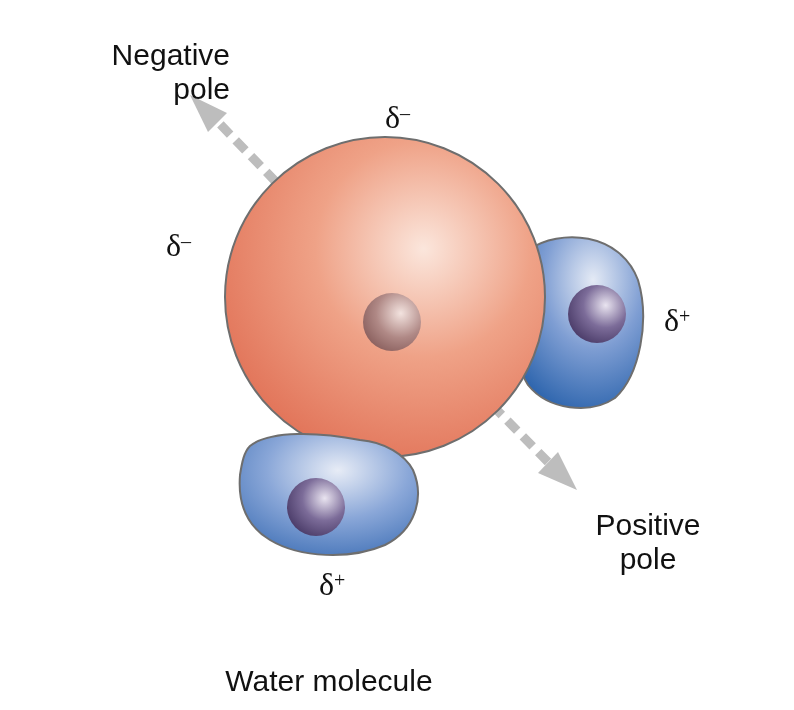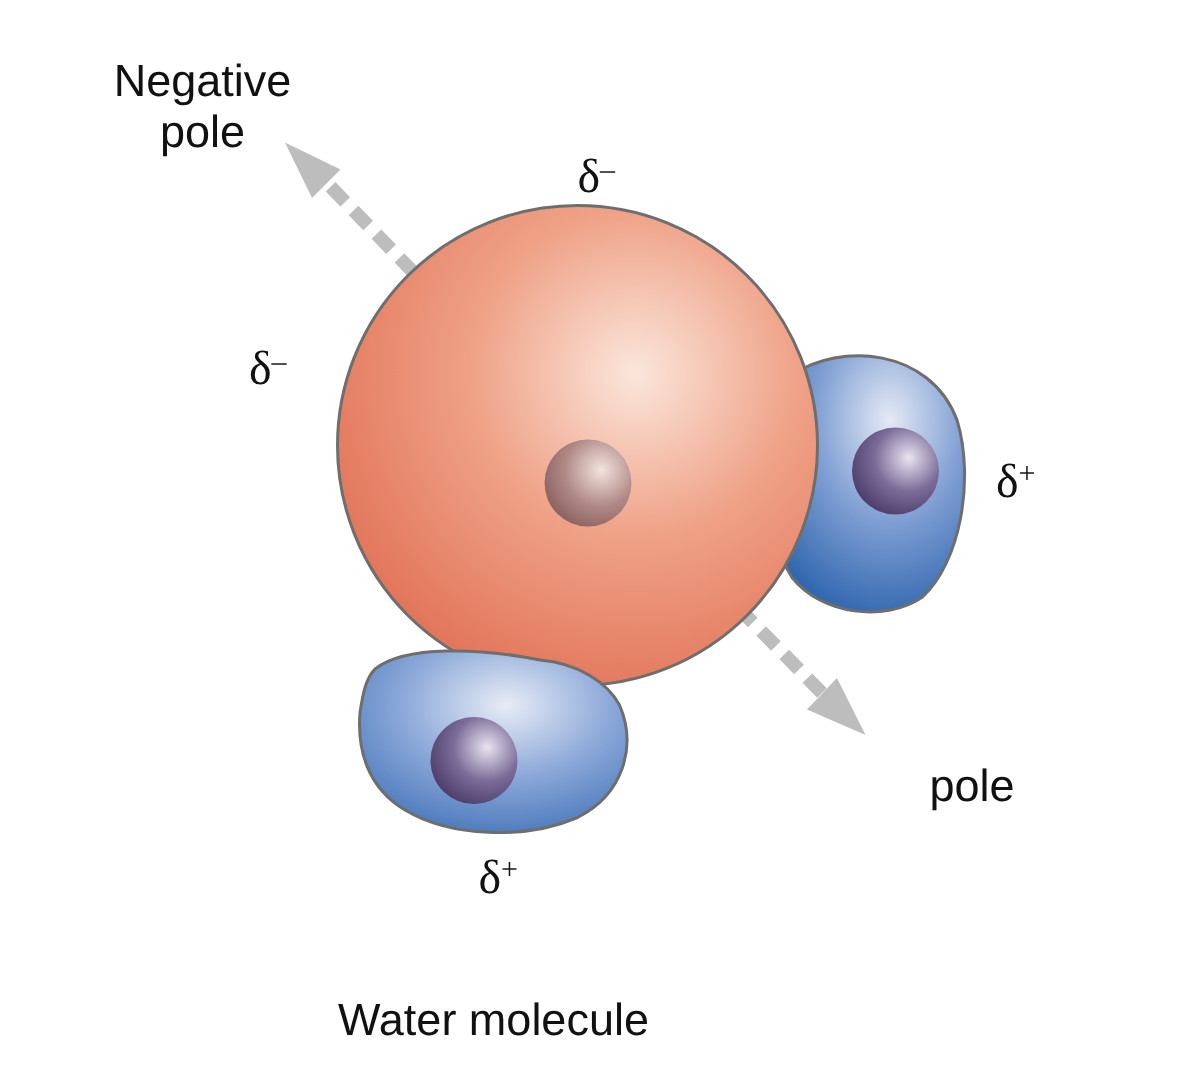--- a/index.html
+++ b/index.html
@@ -58,26 +58,27 @@
 
   <circle cx="385" cy="297" r="160" fill="url(#gO)" stroke="#6e6e6e" stroke-width="2"></circle>
 
   <path d="M250,446 C270,430 320,432 360,440 C385,442 405,455 413,470 C425,498 415,530 385,545 C350,560 300,558 270,540 C245,525 238,500 240,475 C242,462 244,452 250,446 Z" fill="url(#gH2)" stroke="#6e6e6e" stroke-width="2"></path>
 
   <circle cx="392" cy="322" r="29" fill="url(#gNucO)"></circle>
   <circle cx="597" cy="314" r="29" fill="url(#gNucH)"></circle>
   <circle cx="316" cy="507" r="29" fill="url(#gNucH)"></circle>
 </svg>
 
-<div class="lbl" style="left:40px; top:38px; width:190px;">
+<div class="lbl" style="left:40px; top:38px; width:190px;text-align:right;">
   <div>Negative</div>
   <div>pole</div>
 </div>
 
 <div class="lbl" style="left:553px; top:508px; width:190px;">
+  <div>Positive</div>
   <div>pole</div>
 </div>
 
 <div class="delta" style="left:385px; top:100px;">
   <span>δ</span><sup>–</sup>
 </div>
 
 <div class="delta" style="left:166px; top:228px;">
   <span>δ</span><sup>–</sup>
 </div>

